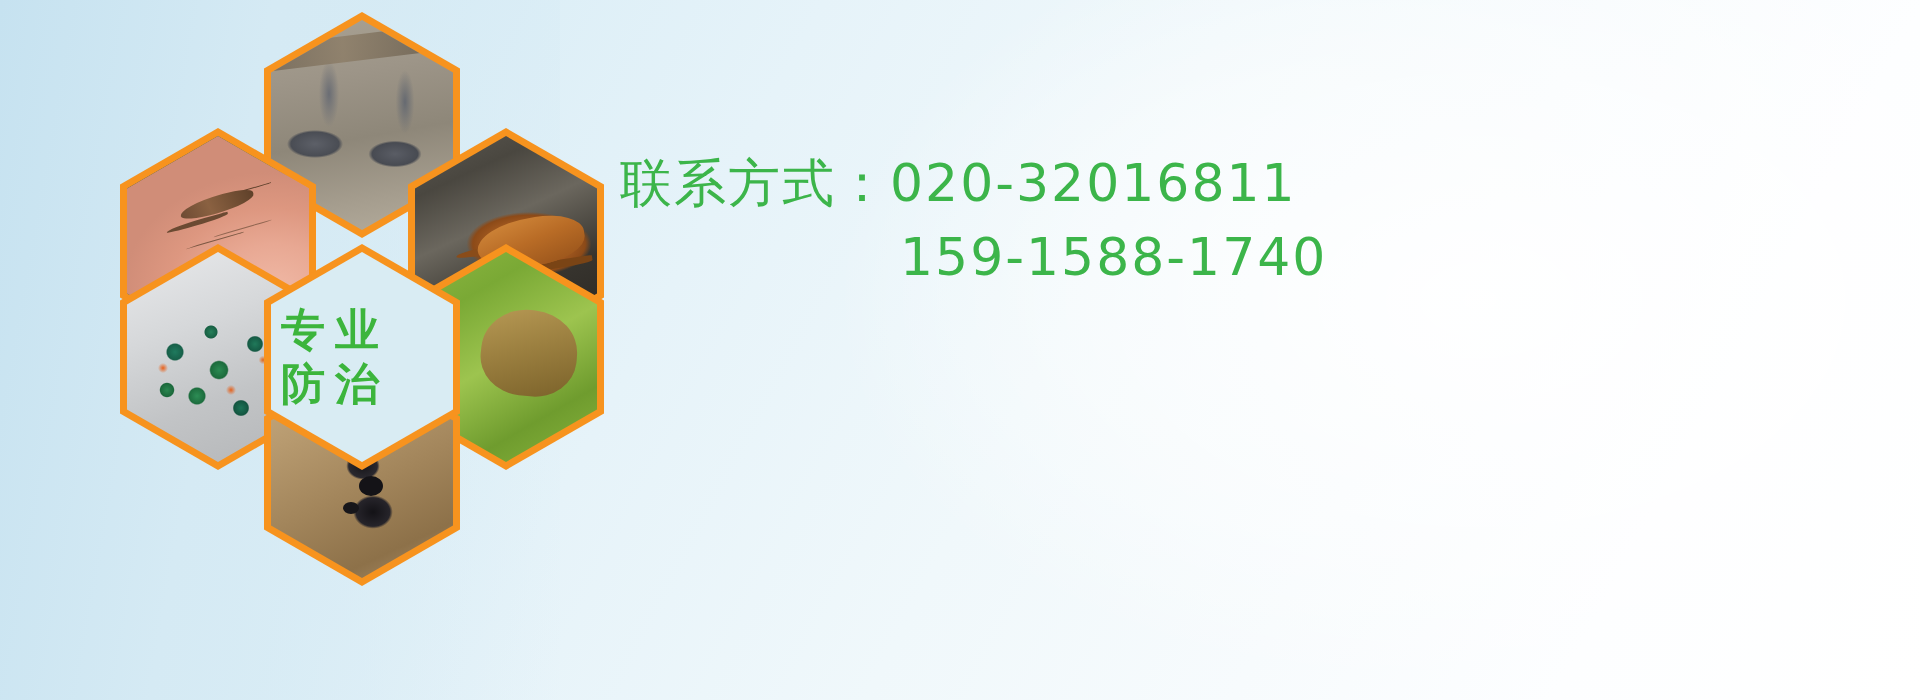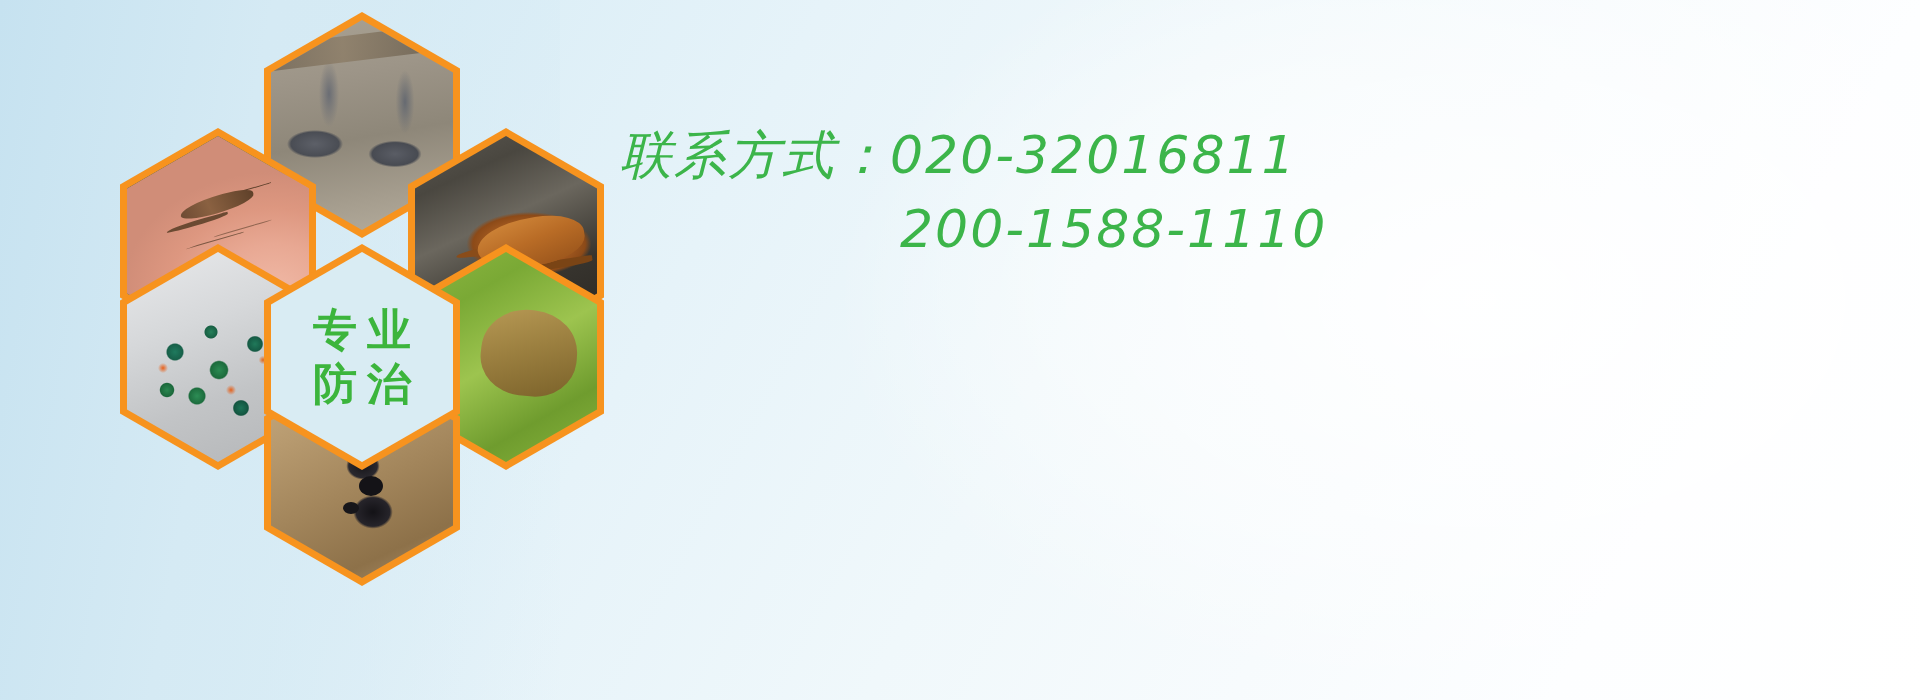--- a/index.html
+++ b/index.html
@@ -52,21 +52,21 @@
   .hex-roach  { left:316px; top:120px; }
   .hex-center { left:172px; top:236px; }
   .hex-flies  { left:28px;  top:236px; }
   .hex-bug    { left:316px; top:236px; }
   .hex-ant    { left:172px; top:352px; }
 
   .hex-center .inner { background:#d9ecf3; }
   .center-text {
     position:absolute; inset:0;
     display:flex; flex-direction:column;
-    align-items:center; justify-content:center;
+    justify-content:center;
     gap:10px;
   }
   .center-text span {
     color:#3cb53c;
     font-size:44px;
     font-weight:bold;
     letter-spacing:10px;
     text-indent:10px;
     line-height:1;
     font-family:"DejaVu Sans","Liberation Sans",sans-serif;
@@ -174,27 +174,26 @@
     color:#3cb54a;
     font-size:29px;
     line-height:57px;
     letter-spacing:1px;
     text-indent:58px;
     font-weight:normal;
     font-family:"DejaVu Sans","Liberation Sans",sans-serif;
     width:1250px;
   }
   .contact {
-    margin-top:88px;
+    margin-top:116px;
     color:#3cb54a;
     font-family:"DejaVu Sans","Liberation Sans",sans-serif;
     font-size:52px;
     line-height:74px;
     letter-spacing:2px;
-    font-style:italic;
   }
   .contact .line1 { padding-left:8px; }
   .contact .line2 { padding-left:288px; }
 </style>
 </head>
 <body>
 
 <div class="banner">
 
   <div class="hex-cluster">
@@ -246,18 +245,18 @@
 
   </div>
 
   <div class="content">
 
     <div class="contact">
       <div class="line1">
         <span>联系方式：</span><span>020-32016811</span>
       </div>
       <div class="line2">
-        <span>200-1588-1110</span>
+        <span>159-1588-1740</span>
       </div>
     </div>
   </div>
 
 </div>
 
 </body></html>

